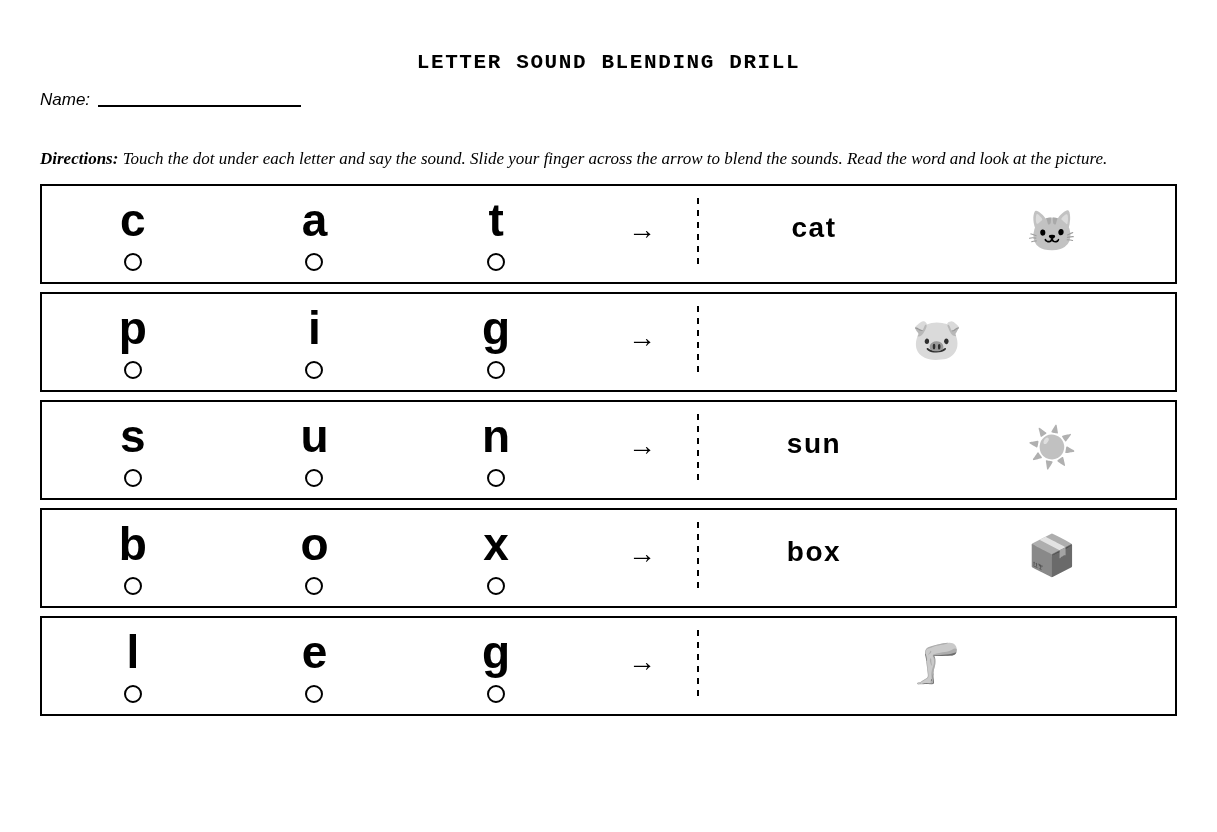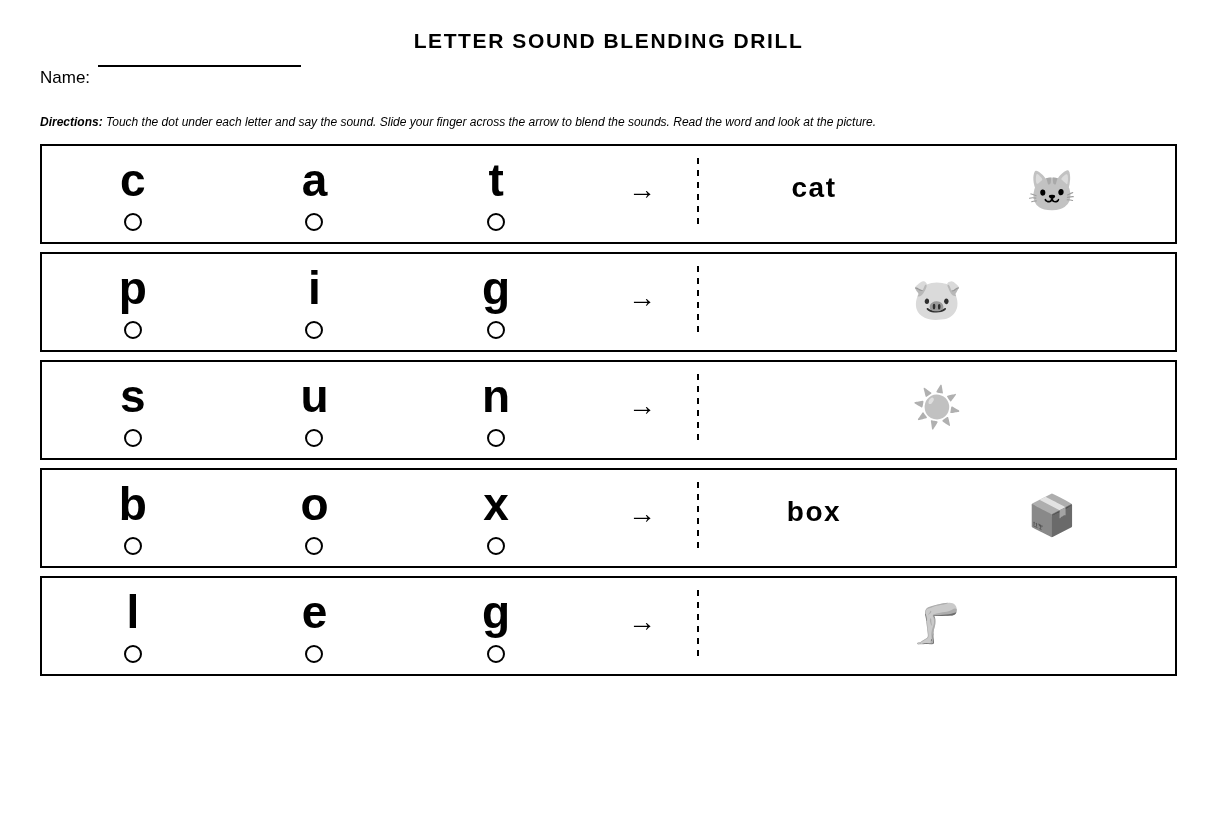--- a/index.html
+++ b/index.html
@@ -15,57 +15,60 @@
     overflow: hidden;
     position: relative;
   }
 
   
   .sheet-title {
     text-align: center;
     font-size: 21px;
     font-weight: bold;
     letter-spacing: 1.6px;
-    margin-top: 30px;
+    margin-top: 52px;
     line-height: 1;
+    font-family: Liberation Mono, monospace;
   }
 
   
   .namedate-row {
     position: relative;
     height: 30px;
     margin-top: 17px;
   }
   .field {
     position: absolute;
     display: flex;
-    align-items: flex-start;
+    align-items: flex-end;
     font-size: 17px;
     white-space: nowrap;
+    font-style: italic;
   }
   .field.name-field { left: 40px; }
   .field.date-field { left: 930px; }
   .field-label { font-size: 17px; }
   .field-rule {
     display: inline-block;
     border-bottom: 2px solid #000;
     margin-left: 8px;
     position: relative;
     top: -3px;
   }
   .name-field .field-rule { width: 203px; }
   .date-field .field-rule { width: 195px; }
 
   
   .directions {
-    margin: 17px 0 0 40px;
-    font-size: 12px;
+    margin: 29px 0 0 40px;
+    font-size: 17px;
     font-style: italic;
     line-height: 1.2;
     white-space: nowrap;
+    font-family: Liberation Serif, serif;
   }
   .directions-label {
     font-weight: bold;
     font-style: italic;
   }
 
   
   .drill-list {
     margin: 15px 40px 0 40px;
     display: flex;
@@ -250,20 +253,23 @@
           <div class="letter-glyph">u</div>
           <div class="sound-dot"></div>
         </div>
         <div class="letter-cell">
           <div class="letter-glyph">n</div>
           <div class="sound-dot"></div>
         </div>
       </div>
       <div class="arrow-cell">→</div>
       <div class="dashed-divider"></div>
+      <div class="word-cell">
+        <span class="word-text">sun</span>
+      </div>
       <div class="picture-cell">
         <span class="picture-glyph">☀️</span>
       </div>
     </div>
 
     <div class="drill-row">
       <div class="letters-area">
         <div class="letter-cell">
           <div class="letter-glyph">b</div>
           <div class="sound-dot"></div>

